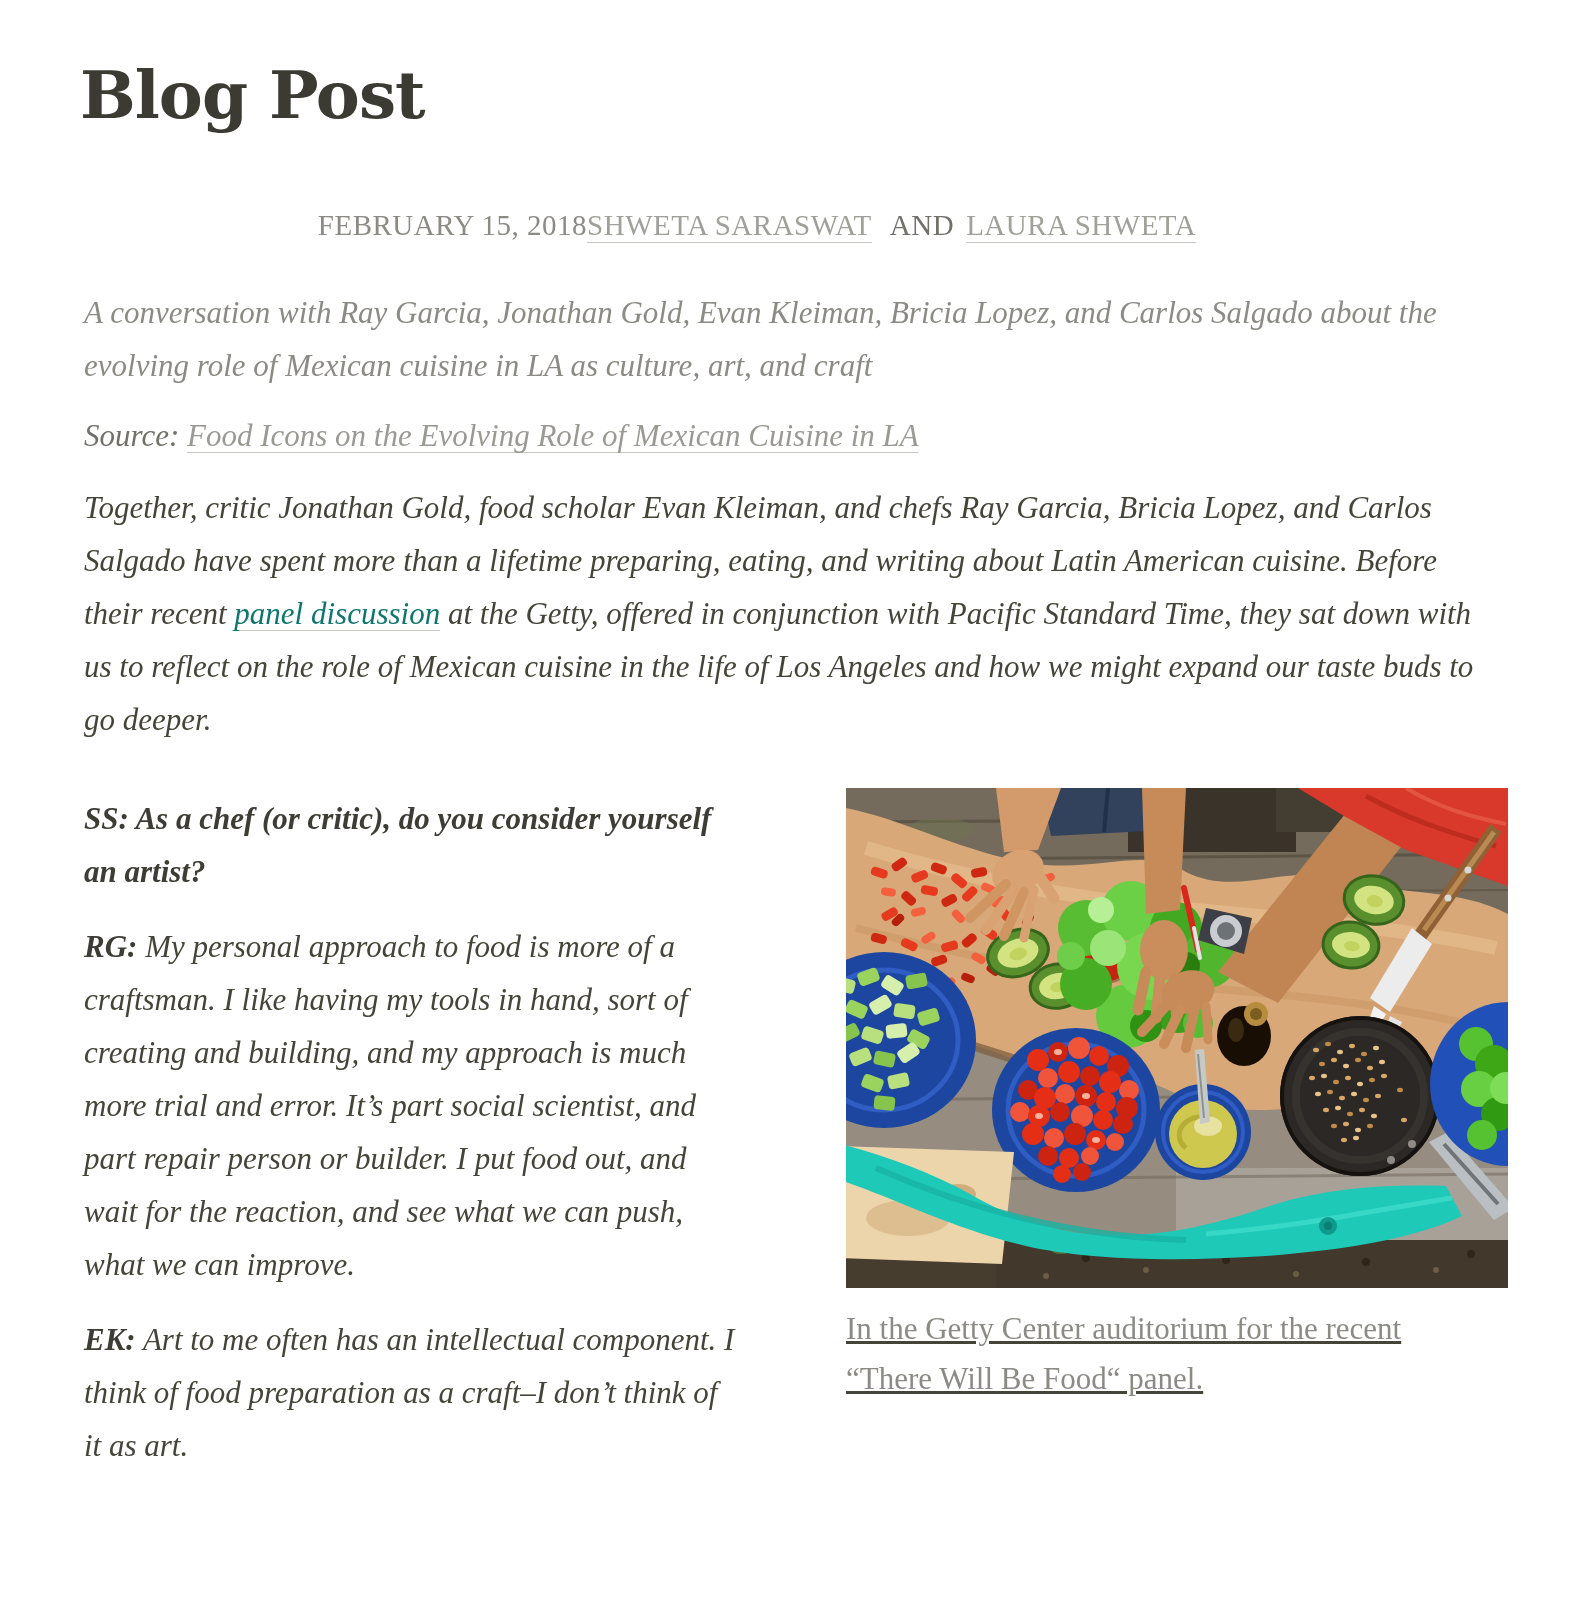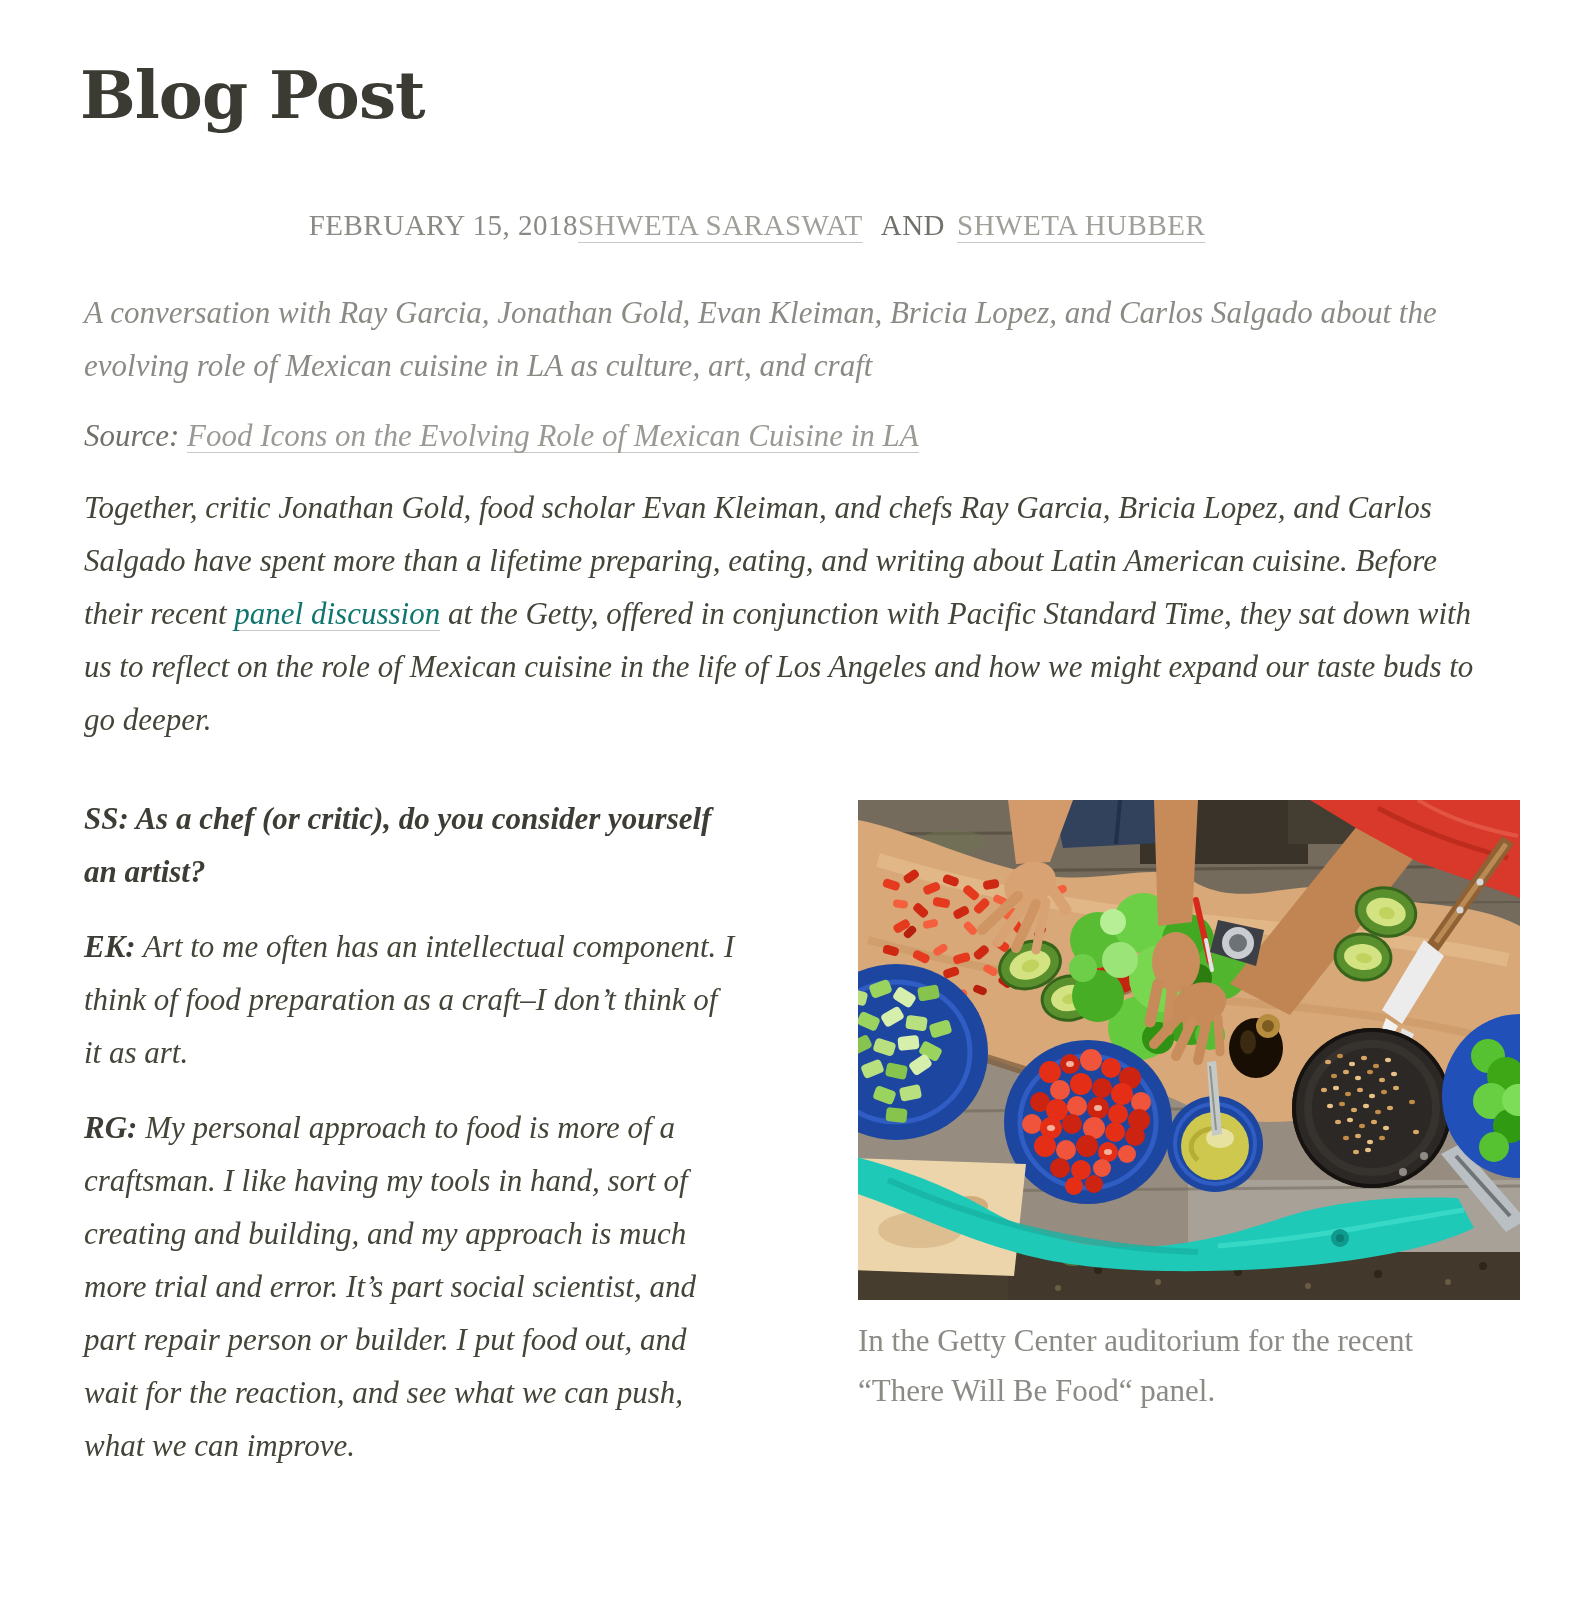--- a/index.html
+++ b/index.html
@@ -39,51 +39,51 @@
     color:#0f766e;text-decoration:underline;
     text-decoration-color:#cacac4;text-decoration-thickness:1px;
     text-underline-offset:6px;
   }
   .columns{display:flex;margin-top:42px;gap:106px;}
   .col-left{width:660px;flex:none;}
   .col-right{width:662px;flex:none;}
   .q-heading{font-weight:700;color:#3d3c35;}
   .answer{margin-top:22px;}
   .answer b{color:#3d3c35;}
-  figure{margin:12px;}
+  figure{margin:0;text-decoration:underline;}
   .photo-frame{width:662px;height:500px;display:block;}
   figcaption{
     margin-top:16px;font-size:31px;line-height:50px;
     color:#8b8a85;width:600px;
   }
 </style>
 </head>
 <body>
 
 <div class="container">
 
   <h1 class="page-title">Blog Post</h1>
 
   <div class="meta-row">
     <span class="date">FEBRUARY 15, 2018</span>
-    <span class="authors"><a href="#">SHWETA SARASWAT</a><span class="and">AND</span><a href="#">SHWETA HUBBER</a></span>
+    <span class="authors"><a href="#">SHWETA SARASWAT</a><span class="and">AND</span><a href="#">LAURA SHWETA</a></span>
   </div>
 
   <p class="intro-p">A conversation with Ray Garcia, Jonathan Gold, Evan Kleiman, Bricia Lopez, and Carlos Salgado about the evolving role of Mexican cuisine in LA as culture, art, and craft</p>
 
   <p class="source-p"><span>Source:</span> <a href="#">Food Icons on the Evolving Role of Mexican Cuisine in LA</a></p>
 
   <p class="body-p"><span>Together, critic Jonathan Gold, food scholar Evan Kleiman, and chefs Ray Garcia, Bricia Lopez, and Carlos Salgado have spent more than a lifetime preparing, eating, and writing about Latin American cuisine. Before their recent </span><a href="#">panel discussion</a><span> at the Getty, offered in conjunction with Pacific Standard Time, they sat down with us to reflect on the role of Mexican cuisine in the life of Los Angeles and how we might expand our taste buds to go deeper.</span></p>
 
   <div class="columns">
 
     <div class="col-left">
       <p class="q-heading">SS: As a chef (or critic), do you consider yourself an artist?</p>
+      <p class="answer"><b>RG:</b><span> My personal approach to food is more of a craftsman. I like having my tools in hand, sort of creating and building, and my approach is much more trial and error. It’s part social scientist, and part repair person or builder. I put food out, and wait for the reaction, and see what we can push, what we can improve.</span></p>
       <p class="answer"><b>EK:</b><span> Art to me often has an intellectual component. I think of food preparation as a craft–I don’t think of it as art.</span></p>
-      <p class="answer"><b>RG:</b><span> My personal approach to food is more of a craftsman. I like having my tools in hand, sort of creating and building, and my approach is much more trial and error. It’s part social scientist, and part repair person or builder. I put food out, and wait for the reaction, and see what we can push, what we can improve.</span></p>
     </div>
 
     <div class="col-right">
       <figure>
         <svg class="photo-frame" viewBox="0 0 662 500" xmlns="http://www.w3.org/2000/svg" preserveAspectRatio="none">
 
           <rect x="0" y="0" width="662" height="500" fill="#968c7f"></rect>
 
           <rect x="0" y="0" width="662" height="140" fill="#746b5c"></rect>
           <line x1="0" y1="34" x2="662" y2="30" stroke="#5c5446" stroke-width="3"></line>

